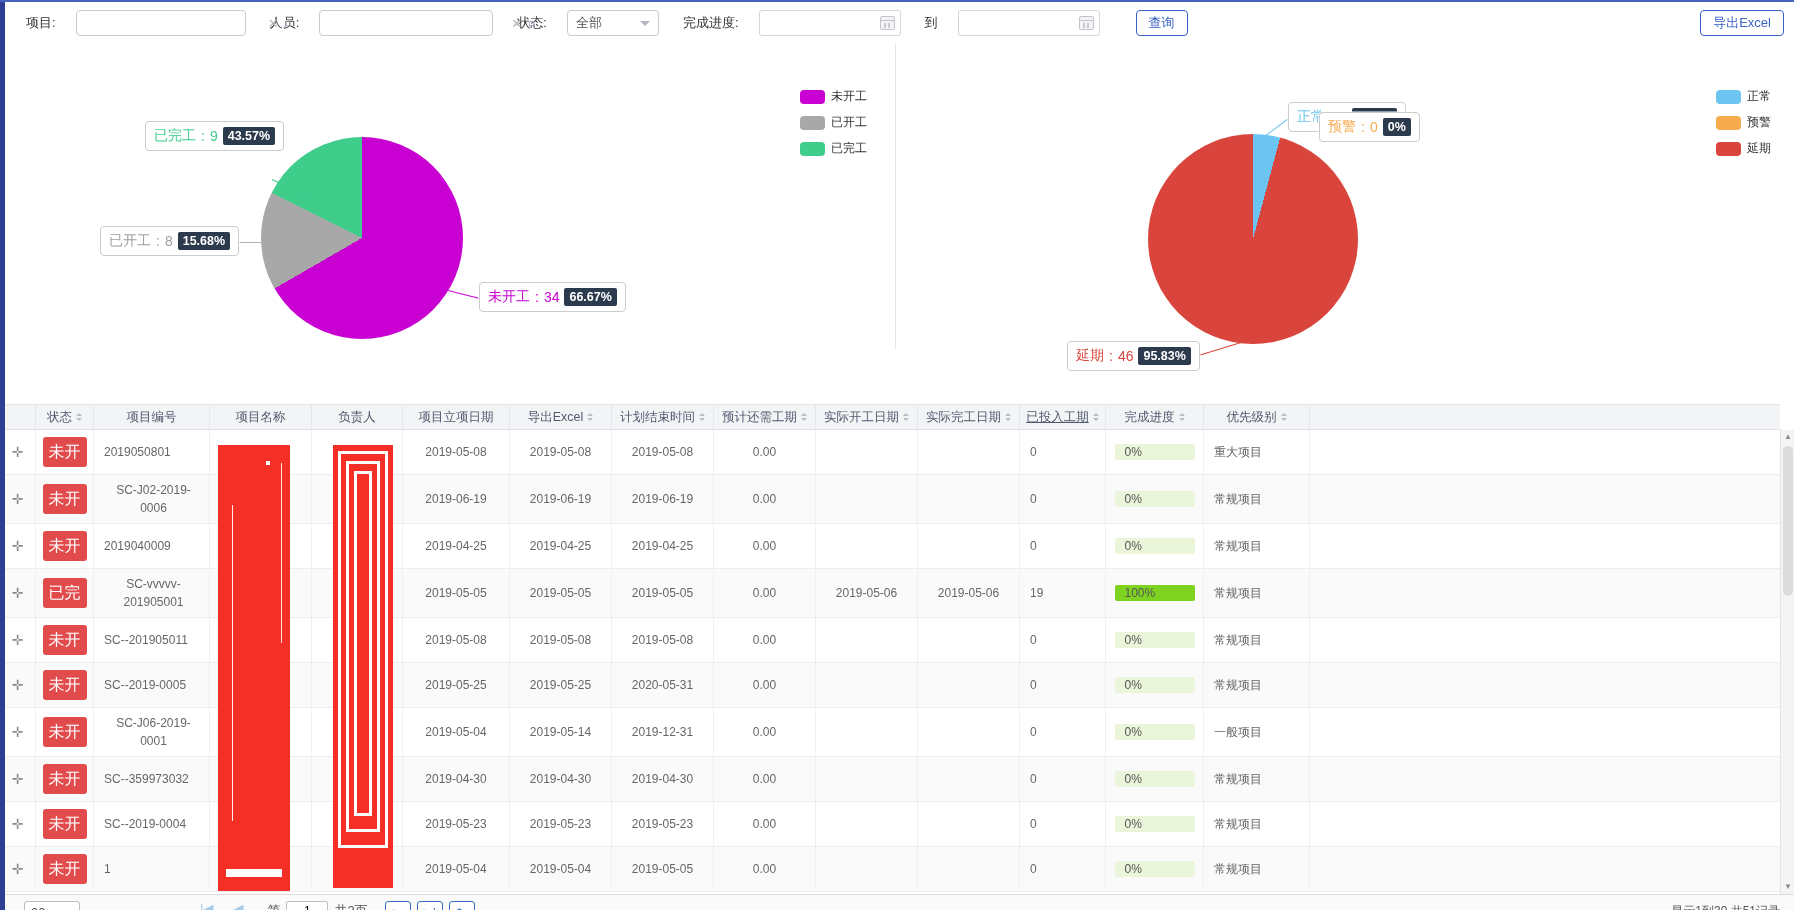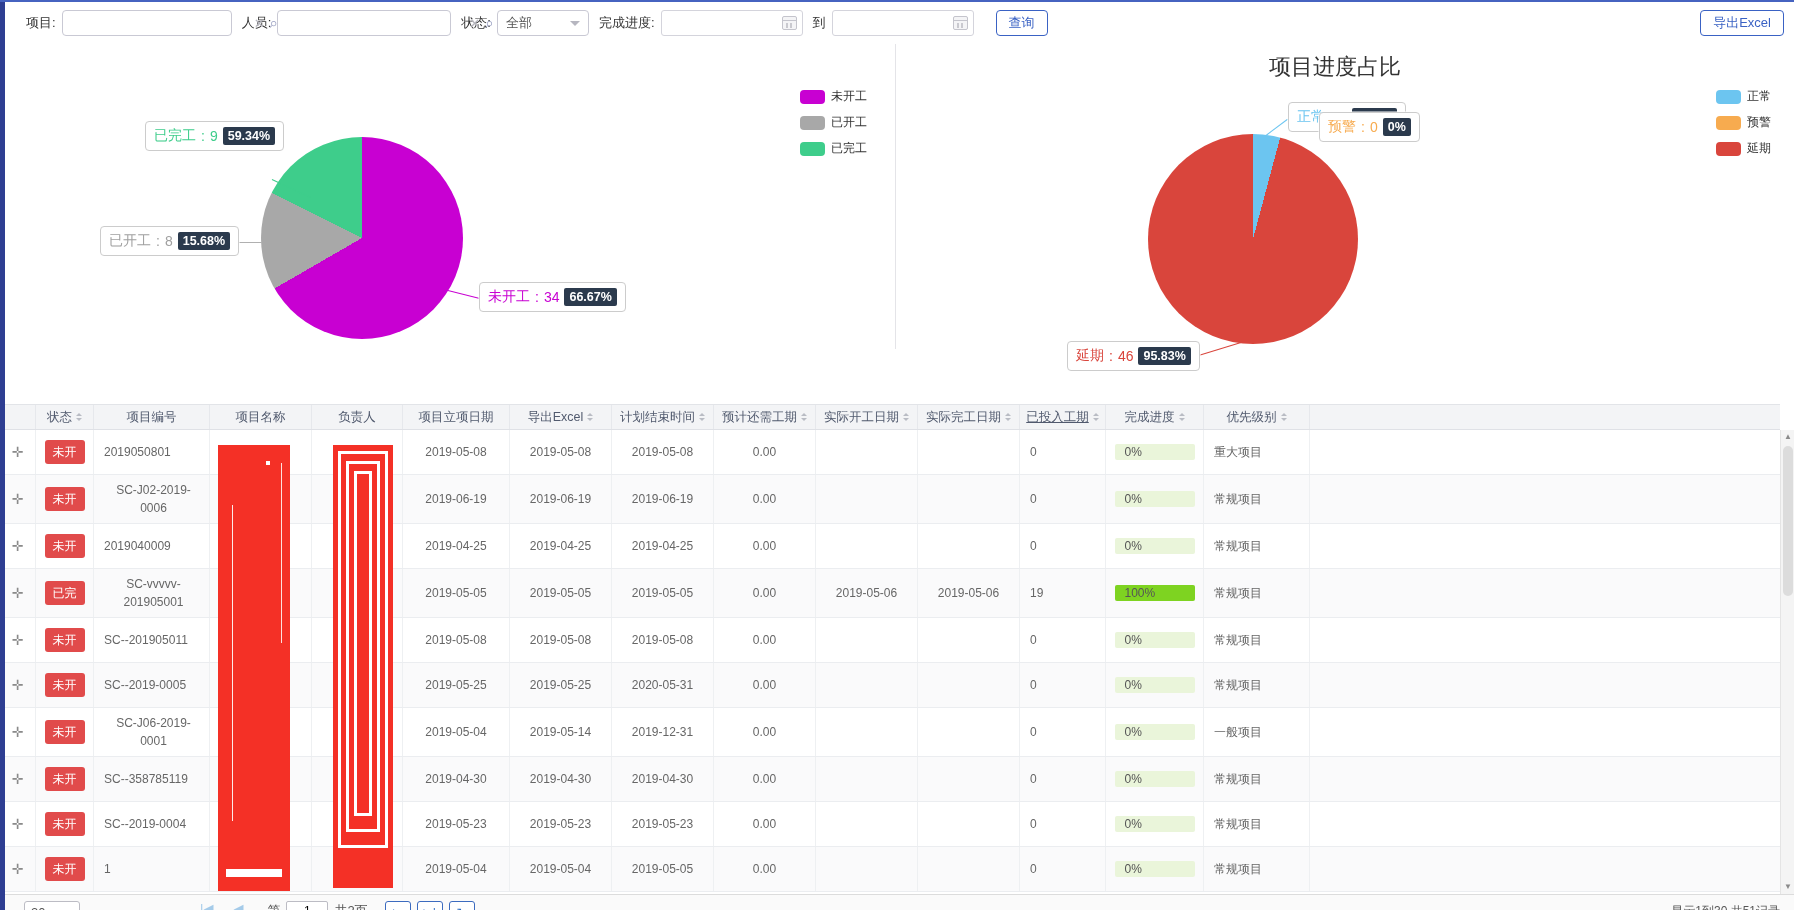--- a/index.html
+++ b/index.html
@@ -2,21 +2,21 @@
 <html><head>
 <meta charset="utf-8">
 <style>
   * { margin:0; padding:0; box-sizing:border-box; }
   html,body { width:1794px; height:910px; overflow:hidden; background:#fff;
     font-family:"Liberation Sans","DejaVu Sans",sans-serif; color:#333; }
   body { position:relative; border-top:2px solid #4663c0; }
   .left-rail { position:absolute; left:0; top:0; width:5px; height:910px; background:#2e3e92; z-index:50; }
 
   
-  .toolbar { position:relative; height:42px; display:flex; align-items:center; padding-left:16px; background:#fff; font-size:13px; color:#333; }
+  .toolbar { position:relative; height:42px; display:flex; align-items:center; padding-left:16px; background:#fff; font-size:13px; color:#333;gap:14px; }
   .tb-label { margin:0 6px 0 10px; white-space:nowrap; }
   .tb-input { position:relative; height:26px; border:1px solid #c9c9d4; border-radius:4px; background:#fff; display:flex; align-items:center; }
   .tb-input input { border:none; outline:none; height:22px; flex:1; padding:0 6px; font-size:13px; background:transparent; }
   .icon-x { color:#b5b5bd; font-size:13px; padding:0 3px; cursor:pointer; }
   .icon-search { color:#9aa0c2; font-size:15px; padding:0 6px 0 2px; cursor:pointer; }
   .tb-select { width:92px; height:26px; border:1px solid #c9c9d4; border-radius:4px; background:#fff; display:flex; align-items:center; justify-content:space-between; padding:0 8px; color:#555; }
   .caret-down { width:0; height:0; border:5px solid transparent; border-top-color:#b6b6c0; margin-top:5px; }
   .tb-date { width:142px; height:26px; border:1px solid #d4d4dc; border-radius:3px; display:flex; align-items:center; justify-content:flex-end; padding:0 5px; }
   .cal-icon { width:15px; height:14px; border:1px solid #c4c4cc; border-radius:2px; position:relative; background:#f4f4f6; }
   .cal-icon:before { content:""; position:absolute; left:0; right:0; top:3px; height:1px; background:#c4c4cc; }
@@ -63,21 +63,21 @@
   .sort { display:inline-flex; flex-direction:column; margin-left:4px; line-height:0; }
   .sort i { border:3.5px solid transparent; width:0; height:0; display:block; }
   .sort .up { border-bottom-color:#b9bcc4; margin-bottom:2px; }
   .sort .dn { border-top-color:#b9bcc4; }
   .trow { display:flex; width:1780px; border-bottom:1px solid #ebedf0; background:#fff; }
   .trow.alt { background:#fafafb; }
   .td { display:flex; align-items:center; justify-content:center; font-size:12px; color:#666; border-right:1px solid #eef0f2; padding:6px 6px; min-height:44px; text-align:center; line-height:1.5; }
   .td.al { justify-content:flex-start; text-align:center; padding-left:10px; }
   .td.filler { flex:1; border-right:none; }
   .move-icon { color:#8a8a8a; font-size:14px; cursor:pointer; }
-  .badge { display:inline-block; min-width:40px; padding:3px 6px; background:#e14b4b; color:#fff; border-radius:3px; font-size:12px; }
+  .badge { display:inline-block; min-width:40px; padding:3px 6px; background:#e14b4b; color:#fff; border-radius:3px; font-size:16px; }
   .pbar { width:80px; height:16px; border-radius:2px; background:#eaf5da; position:relative; overflow:hidden; }
   .pbar .fill { position:absolute; left:0; top:0; bottom:0; background:#7ed321; }
   .pbar .ptxt { position:relative; z-index:1; font-size:12px; color:#555; line-height:16px; padding-left:10px; text-align:left; }
 
   
   .vscroll { position:absolute; right:0; top:428px; width:14px; height:464px; background:#f4f4f4; border-left:1px solid #e4e4e4; z-index:20; }
   .vscroll .arr { position:absolute; left:0; width:14px; height:14px; font-size:8px; color:#8a8a8a; text-align:center; line-height:14px; cursor:pointer; }
   .vscroll .thumb { position:absolute; left:2px; top:16px; width:10px; height:150px; background:#dcdcdc; border-radius:5px; cursor:grab; }
 
   
@@ -133,21 +133,20 @@
   <span class="tb-label">到</span>
   <div class="tb-date">
     <span class="cal-icon"></span>
   </div>
   <button class="btn-outline btn-query">查询</button>
   <button class="btn-outline btn-export">导出Excel</button>
 </div>
 
 <div class="charts">
   <div class="panel-divider"></div>
-  <div class="chart-title right">项目进度占比</div>
 
   <div class="pie pie-left" id="pie0" style="background: conic-gradient(rgb(200, 0, 210) 0deg, rgb(200, 0, 210) 240deg, rgb(168, 168, 168) 240deg, rgb(168, 168, 168) 296.471deg, rgb(62, 205, 139) 296.471deg, rgb(62, 205, 139) 360deg);"></div>
   <div class="pie pie-right" id="pie1" style="background: conic-gradient(rgb(108, 197, 240) 0deg, rgb(108, 197, 240) 15deg, rgb(247, 171, 79) 15deg, rgb(247, 171, 79) 15deg, rgb(217, 69, 60) 15deg, rgb(217, 69, 60) 360deg);"></div>
 
   <div class="legend legend-left" id="legend0">
       <div class="legend-item">
         <span class="legend-swatch" style="background: rgb(200, 0, 210);"></span>
         <span>未开工</span>
       </div>
       <div class="legend-item">
@@ -177,21 +176,21 @@
   <div class="cline cl-done"></div>
   <div class="cline cl-start"></div>
   <div class="cline cl-not"></div>
   <div class="cline cl-delay"></div>
   <div class="cline cl-normal"></div>
 
   <div class="callout co-done">
     <span>已完工</span>
       <span>:</span>
     <span>9</span>
-    <span class="pct-badge">59.34%</span>
+    <span class="pct-badge">43.57%</span>
   </div>
   <div class="callout co-start">
     <span>已开工</span>
       <span>:</span>
     <span>8</span>
     <span class="pct-badge">15.68%</span>
   </div>
   <div class="callout co-not">
     <span>未开工</span>
       <span>:</span>
@@ -483,21 +482,21 @@
         <div class="td al" style="width: 106px;">一般项目</div>
         <div class="td filler"></div>
       </div>
       <div class="trow alt">
         <div class="td" style="width: 36px;">
           <span class="move-icon">✛</span>
         </div>
         <div class="td" style="width: 58px;">
           <span class="badge">未开</span>
         </div>
-        <div class="td al" style="width: 116px;">SC--358785119</div>
+        <div class="td al" style="width: 116px;">SC--359973032</div>
         <div class="td al" style="width: 102px;"></div>
         <div class="td al" style="width: 91px;"></div>
         <div class="td" style="width: 107px;">2019-04-30</div>
         <div class="td" style="width: 102px;">2019-04-30</div>
         <div class="td" style="width: 102px;">2019-04-30</div>
         <div class="td" style="width: 102px;">0.00</div>
         <div class="td" style="width: 102px;"></div>
         <div class="td" style="width: 102px;"></div>
         <div class="td al" style="width: 86px;">0</div>
         <div class="td" style="width: 98px;">

